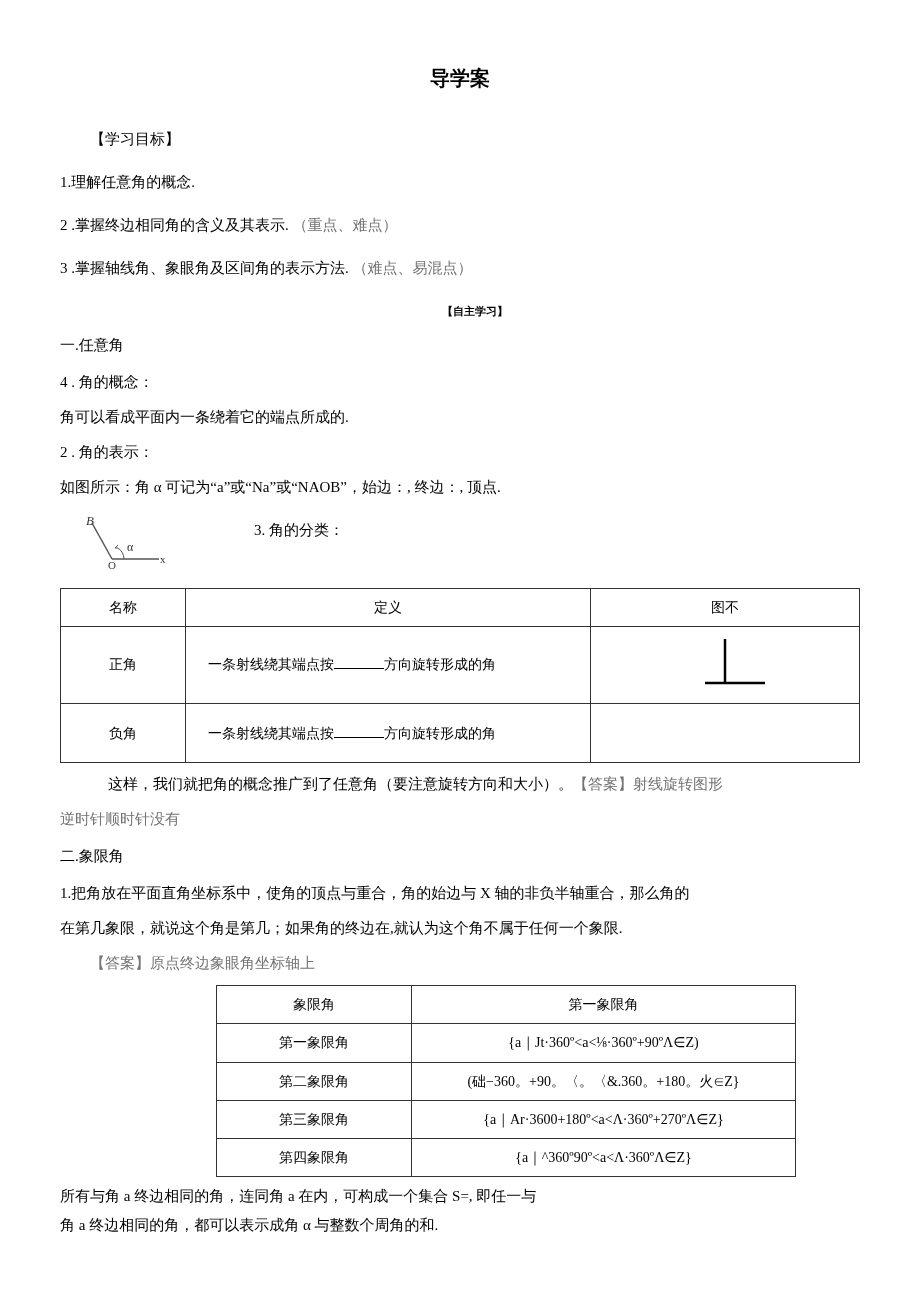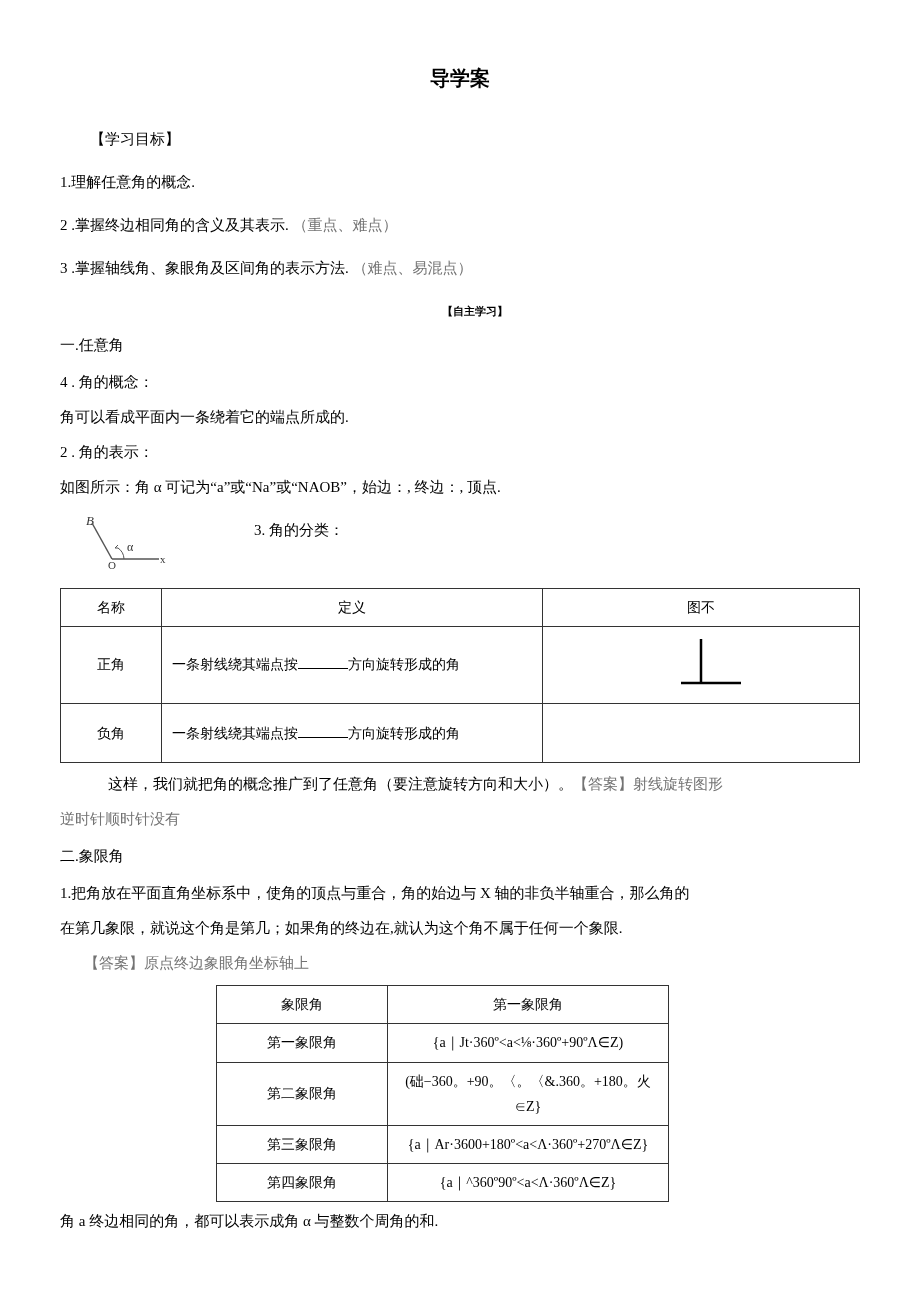--- a/index.html
+++ b/index.html
@@ -38,21 +38,21 @@
     .indent { margin-left: 30px; }
     table {
       border-collapse: collapse;
       margin: 6px 0;
     }
     table.full {
       width: 100%;
     }
     td, th {
       border: 1px solid #333;
-      padding: 6px 10px;
+      padding: 6px 22px;
       text-align: center;
       font-size: 14px;
       vertical-align: middle;
     }
     td.left { text-align: left; }
     .blank {
       display: inline-block;
       border-bottom: 1px solid #000;
       min-width: 50px;
       height: 1em;
@@ -62,21 +62,21 @@
       margin: 4px 0 4px 24px;
     }
     .row-graphic {
       height: 60px;
     }
     .row-graphic-blank {
       height: 46px;
     }
     .quad-table {
       margin: 6px auto 6px 156px;
-      width: 453px;
+      width: 580px;
     }
     .small-spacer {
       margin-top: 16px;
     }
     .tight p { margin: 2px 0; }
   </style>
 </head>
 <body>
 
 <div class="title">导学案</div>
@@ -147,21 +147,21 @@
   </table>
 
 <p style="margin-left:48px;">
   <span>这样，我们就把角的概念推广到了任意角（要注意旋转方向和大小）。</span><span class="red">【答案】射线旋转图形</span>
 </p>
 <p class="red">逆时针顺时针没有</p>
 
 <p class="section-head">二.象限角</p>
 <p>1.把角放在平面直角坐标系中，使角的顶点与重合，角的始边与 X 轴的非负半轴重合，那么角的</p>
 <p>在第几象限，就说这个角是第几；如果角的终边在,就认为这个角不属于任何一个象限.</p>
-<p style="margin-left:24px;">
+<p style="margin-left:30px;">
   <span class="red">【答案】</span><span class="red">原点终边象眼角坐标轴上</span>
 </p>
 
 <table class="quad-table">
   <tbody>
       <tr>
     <td style="width:150px;">象限角</td>
     <td>第一象限角</td>
   </tr>
   <tr>
@@ -177,14 +177,15 @@
     <td>{a｜Ar·3600+180º&lt;a&lt;Λ·360º+270ºΛ∈Z}</td>
   </tr>
   <tr>
     <td>第四象限角</td>
     <td>{a｜^360º90º&lt;a&lt;Λ·360ºΛ∈Z}</td>
   </tr>
 </tbody>
   </table>
 
 <div class="tight">
+<p>所有与角 a 终边相同的角，连同角 a 在内，可构成一个集合 S=, 即任一与</p>
 <p>角 a 终边相同的角，都可以表示成角 α 与整数个周角的和.</p>
 </div>
 
 </body></html>

